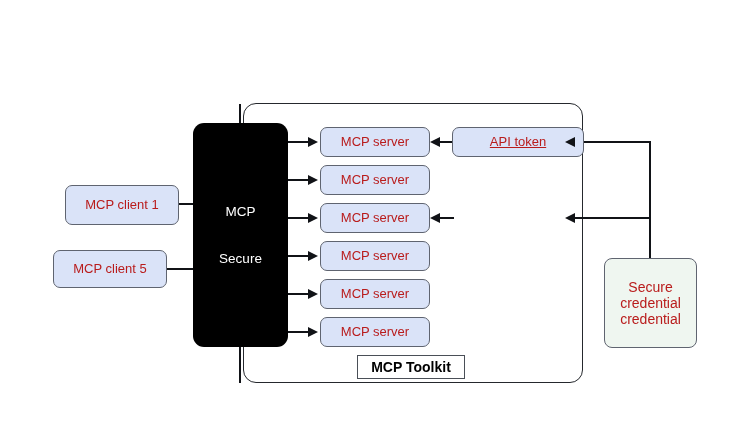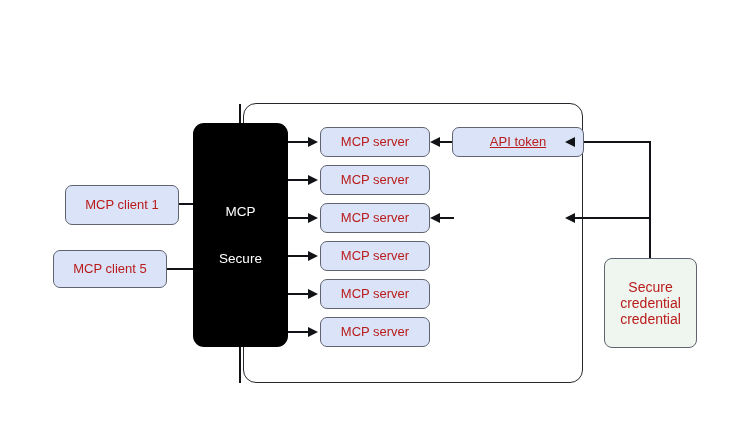--- a/index.html
+++ b/index.html
@@ -193,14 +193,17 @@
     <span>API token</span>
   </div>
 
 
   <div class="node node-mint" style="left:604px; top:258px; width:93px; height:90px; flex-direction:column;">
     <span>Secure</span>
     <span>credential</span>
     <span>credential</span>
   </div>
 
+  <div id="toolkit-label">
+    <span>MCP Toolkit</span>
+  </div>
 
 </div>
 
 </body></html>

